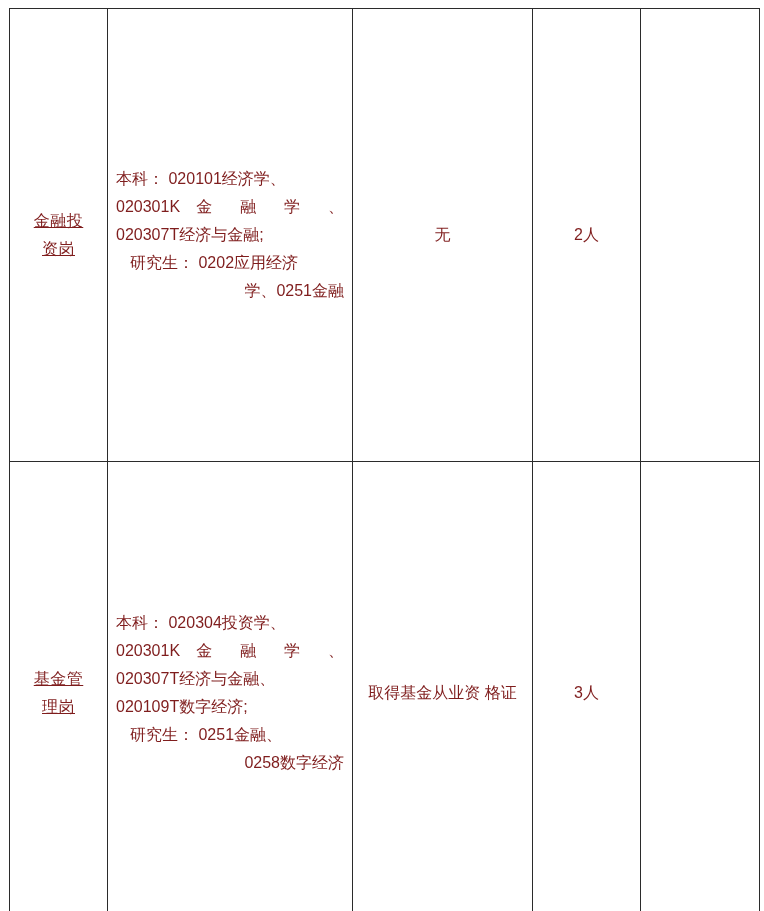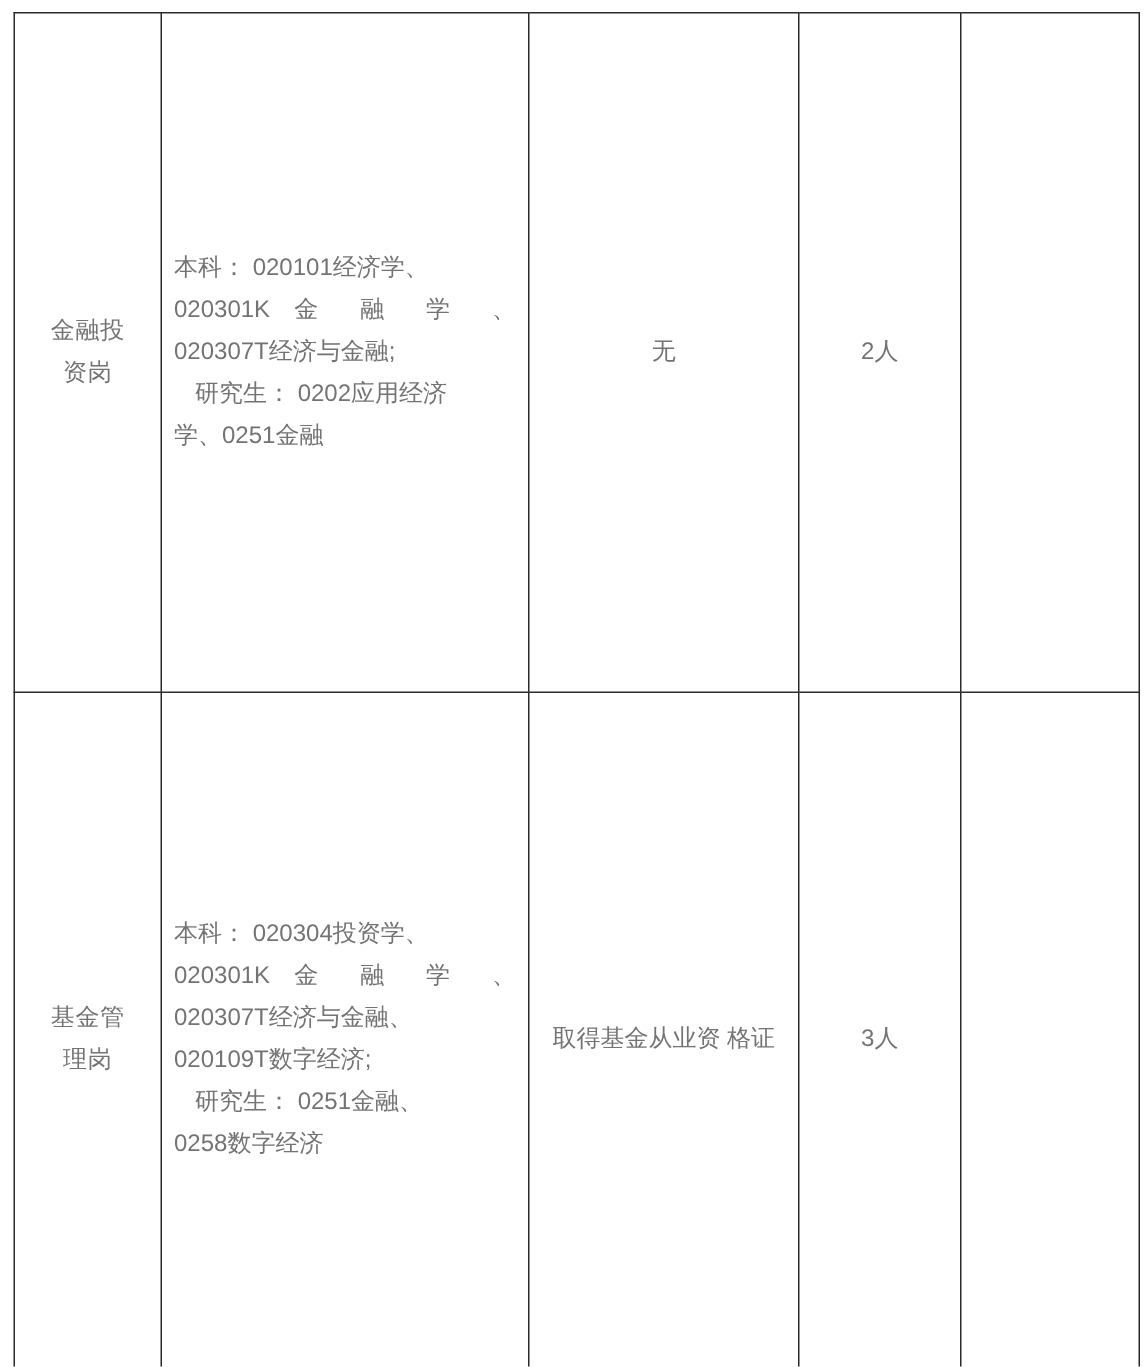--- a/index.html
+++ b/index.html
@@ -26,21 +26,21 @@
     width: 750px;
     margin-left: 9px;
     margin-top: 8px;
   }
   table.job-table td {
     border: 1px solid #2b2b2b;
     vertical-align: middle;
     padding: 6px 8px;
     font-size: 16px;
     line-height: 1.75;
-    color: #737373;
+    color: #7f1d1d;
   }
   .col-post   { width: 98px; }
   .col-major  { width: 245px; }
   .col-cert   { width: 180px; }
   .col-count  { width: 108px; }
   .col-extra  { width: 119px; }
 
   .cell-center {
     text-align: center;
   }
@@ -55,24 +55,25 @@
   }
   .major-line.justify {
     text-align: justify;
     text-align-last: justify;
     white-space: normal;
   }
   .major-line.indent {
     padding-left: 14px;
   }
   .major-line.center {
-    text-align: left;
+    text-align: right;
   }
   .post-name {
     letter-spacing: 0.5px;
+    text-decoration: underline;
   }
   .row-tall-1 td { height: 440px; }
   .row-tall-2 td { height: 450px; }
   .cert-text {
     text-align: left;
     line-height: 1.8;
   }
 </style>
 </head>
 <body>

